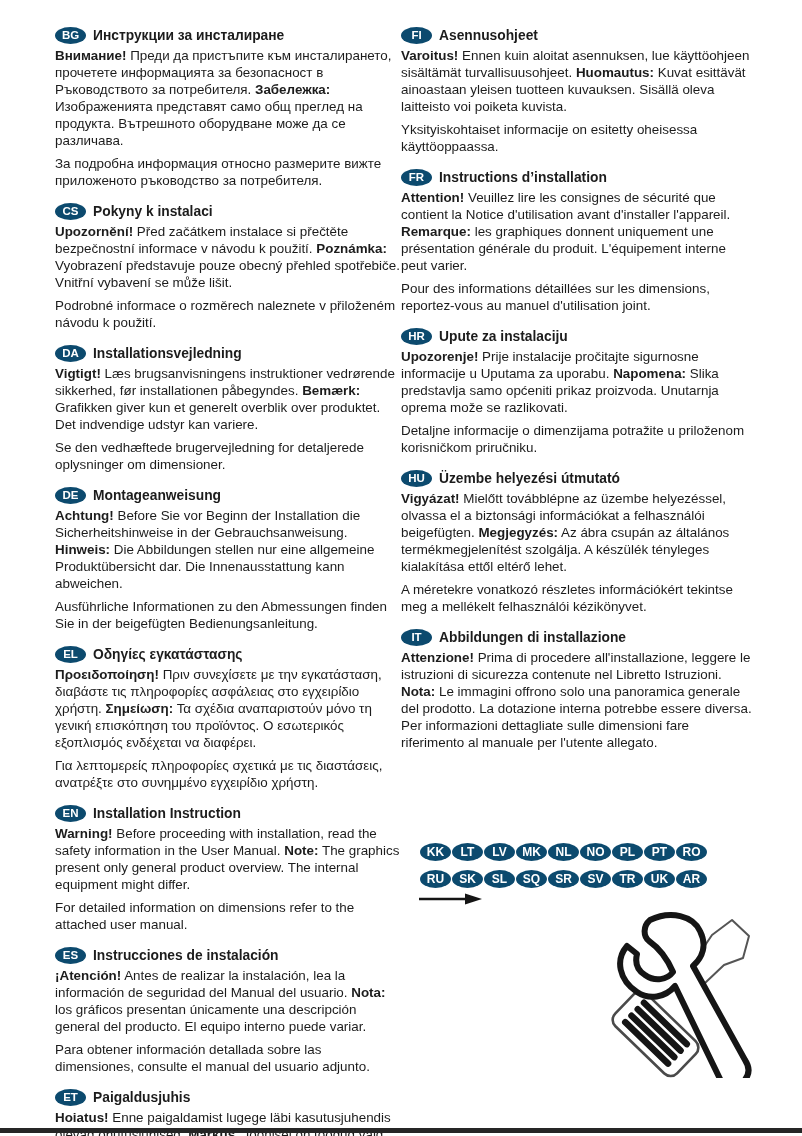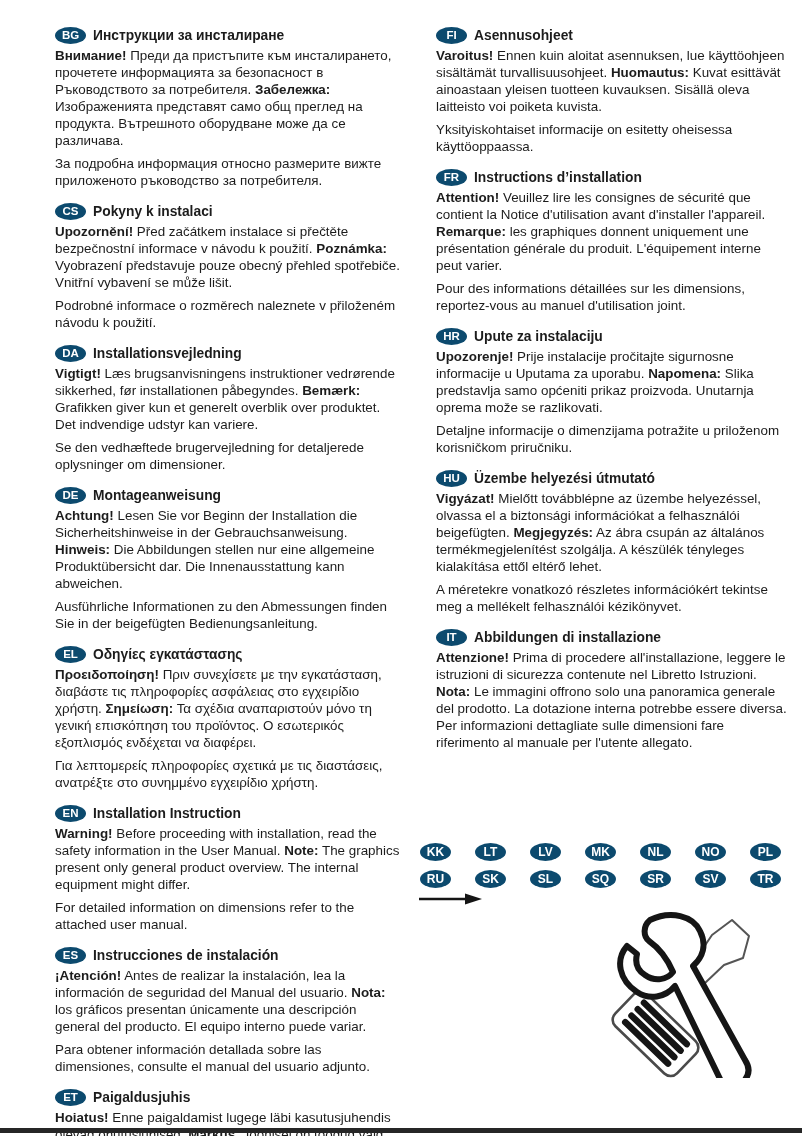--- a/index.html
+++ b/index.html
@@ -3,34 +3,34 @@
 <meta charset="utf-8">
 <style>
   html,body { margin:0; padding:0; }
   body {
     width:802px; height:1136px; background:#ffffff; position:relative;
     font-family:"Liberation Sans", sans-serif; color:#1c1c1c; overflow:hidden;
   }
   .page { position:absolute; inset:0; background:#fff; }
   .col { position:absolute; top:27px; }
   .col-left  { left:55px;  width:347px; }
-  .col-right { left:436px; width:352px; }
+  .col-right { left:401px; width:352px; }
   .section { margin-bottom:14px; }
   .sec-head { display:flex; align-items:center; gap:7px; margin-bottom:3px; }
   .pill {
     display:inline-flex; align-items:center; justify-content:center;
     background:#0c4a6e; color:#fff; font-weight:bold; font-size:11.5px;
     width:31px; height:17px; border-radius:50%; flex:0 0 auto; line-height:1;
   }
   .sec-title { font-weight:bold; font-size:13.8px; line-height:17px; }
   .section p { margin:0 0 6px 0; font-size:13.4px; line-height:17px; }
   .section p:last-child { margin-bottom:0; }
   .section p b { font-weight:bold; }
   .badges-block { position:absolute; left:420px; top:843px; width:352px; }
-  .badge-row { display:flex; gap:24px; margin-bottom:9px; }
+  .badge-row { display:flex; gap:1px; margin-bottom:9px; }
   .badge-row .pill { width:31px; height:18px; font-size:12px; }
   .arrow-wrap { position:absolute; left:418px; top:892px; }
   .tools-wrap { position:absolute; left:593px; top:912px; }
   .footer-bar { position:absolute; left:0; top:1128px; width:802px; height:5px; background:#262626; }
 </style>
 </head>
 <body>
 
 <div class="page">
 
@@ -60,21 +60,21 @@
     </div>
   <p><b>Vigtigt!</b><span> Læs brugsanvisningens instruktioner vedrørende sikkerhed, før installationen påbegyndes. </span><b>Bemærk:</b><span> Grafikken giver kun et generelt overblik over produktet. Det indvendige udstyr kan variere.</span></p>
         <p><span>Se den vedhæftede brugervejledning for detaljerede oplysninger om dimensioner.</span></p>
       </div>
 
   <div class="section">
     <div class="sec-head">
       <span class="pill">DE</span>
       <span class="sec-title">Montageanweisung</span>
     </div>
-  <p><b>Achtung!</b><span> Lesen Sie vor Beginn der Installation die Sicherheitshinweise in der Gebrauchsanweisung. </span><b>Hinweis:</b><span> Die Abbildungen stellen nur eine allgemeine Produktübersicht dar. Die Innenausstattung kann abweichen.</span></p>
+  <p><b>Achtung!</b><span> Before Sie vor Beginn der Installation die Sicherheitshinweise in der Gebrauchsanweisung. </span><b>Hinweis:</b><span> Die Abbildungen stellen nur eine allgemeine Produktübersicht dar. Die Innenausstattung kann abweichen.</span></p>
         <p><span>Ausführliche Informationen zu den Abmessungen finden Sie in der beigefügten Bedienungsanleitung.</span></p>
       </div>
 
   <div class="section">
     <div class="sec-head">
       <span class="pill">EL</span>
       <span class="sec-title">Οδηγίες εγκατάστασης</span>
     </div>
   <p><b>Προειδοποίηση!</b><span> Πριν συνεχίσετε με την εγκατάσταση, διαβάστε τις πληροφορίες ασφάλειας στο εγχειρίδιο χρήστη. </span><b>Σημείωση:</b><span> Τα σχέδια αναπαριστούν μόνο τη γενική επισκόπηση του προϊόντος. Ο εσωτερικός εξοπλισμός ενδέχεται να διαφέρει.</span></p>
         <p><span>Για λεπτομερείς πληροφορίες σχετικά με τις διαστάσεις, ανατρέξτε στο συνημμένο εγχειρίδιο χρήστη.</span></p>

